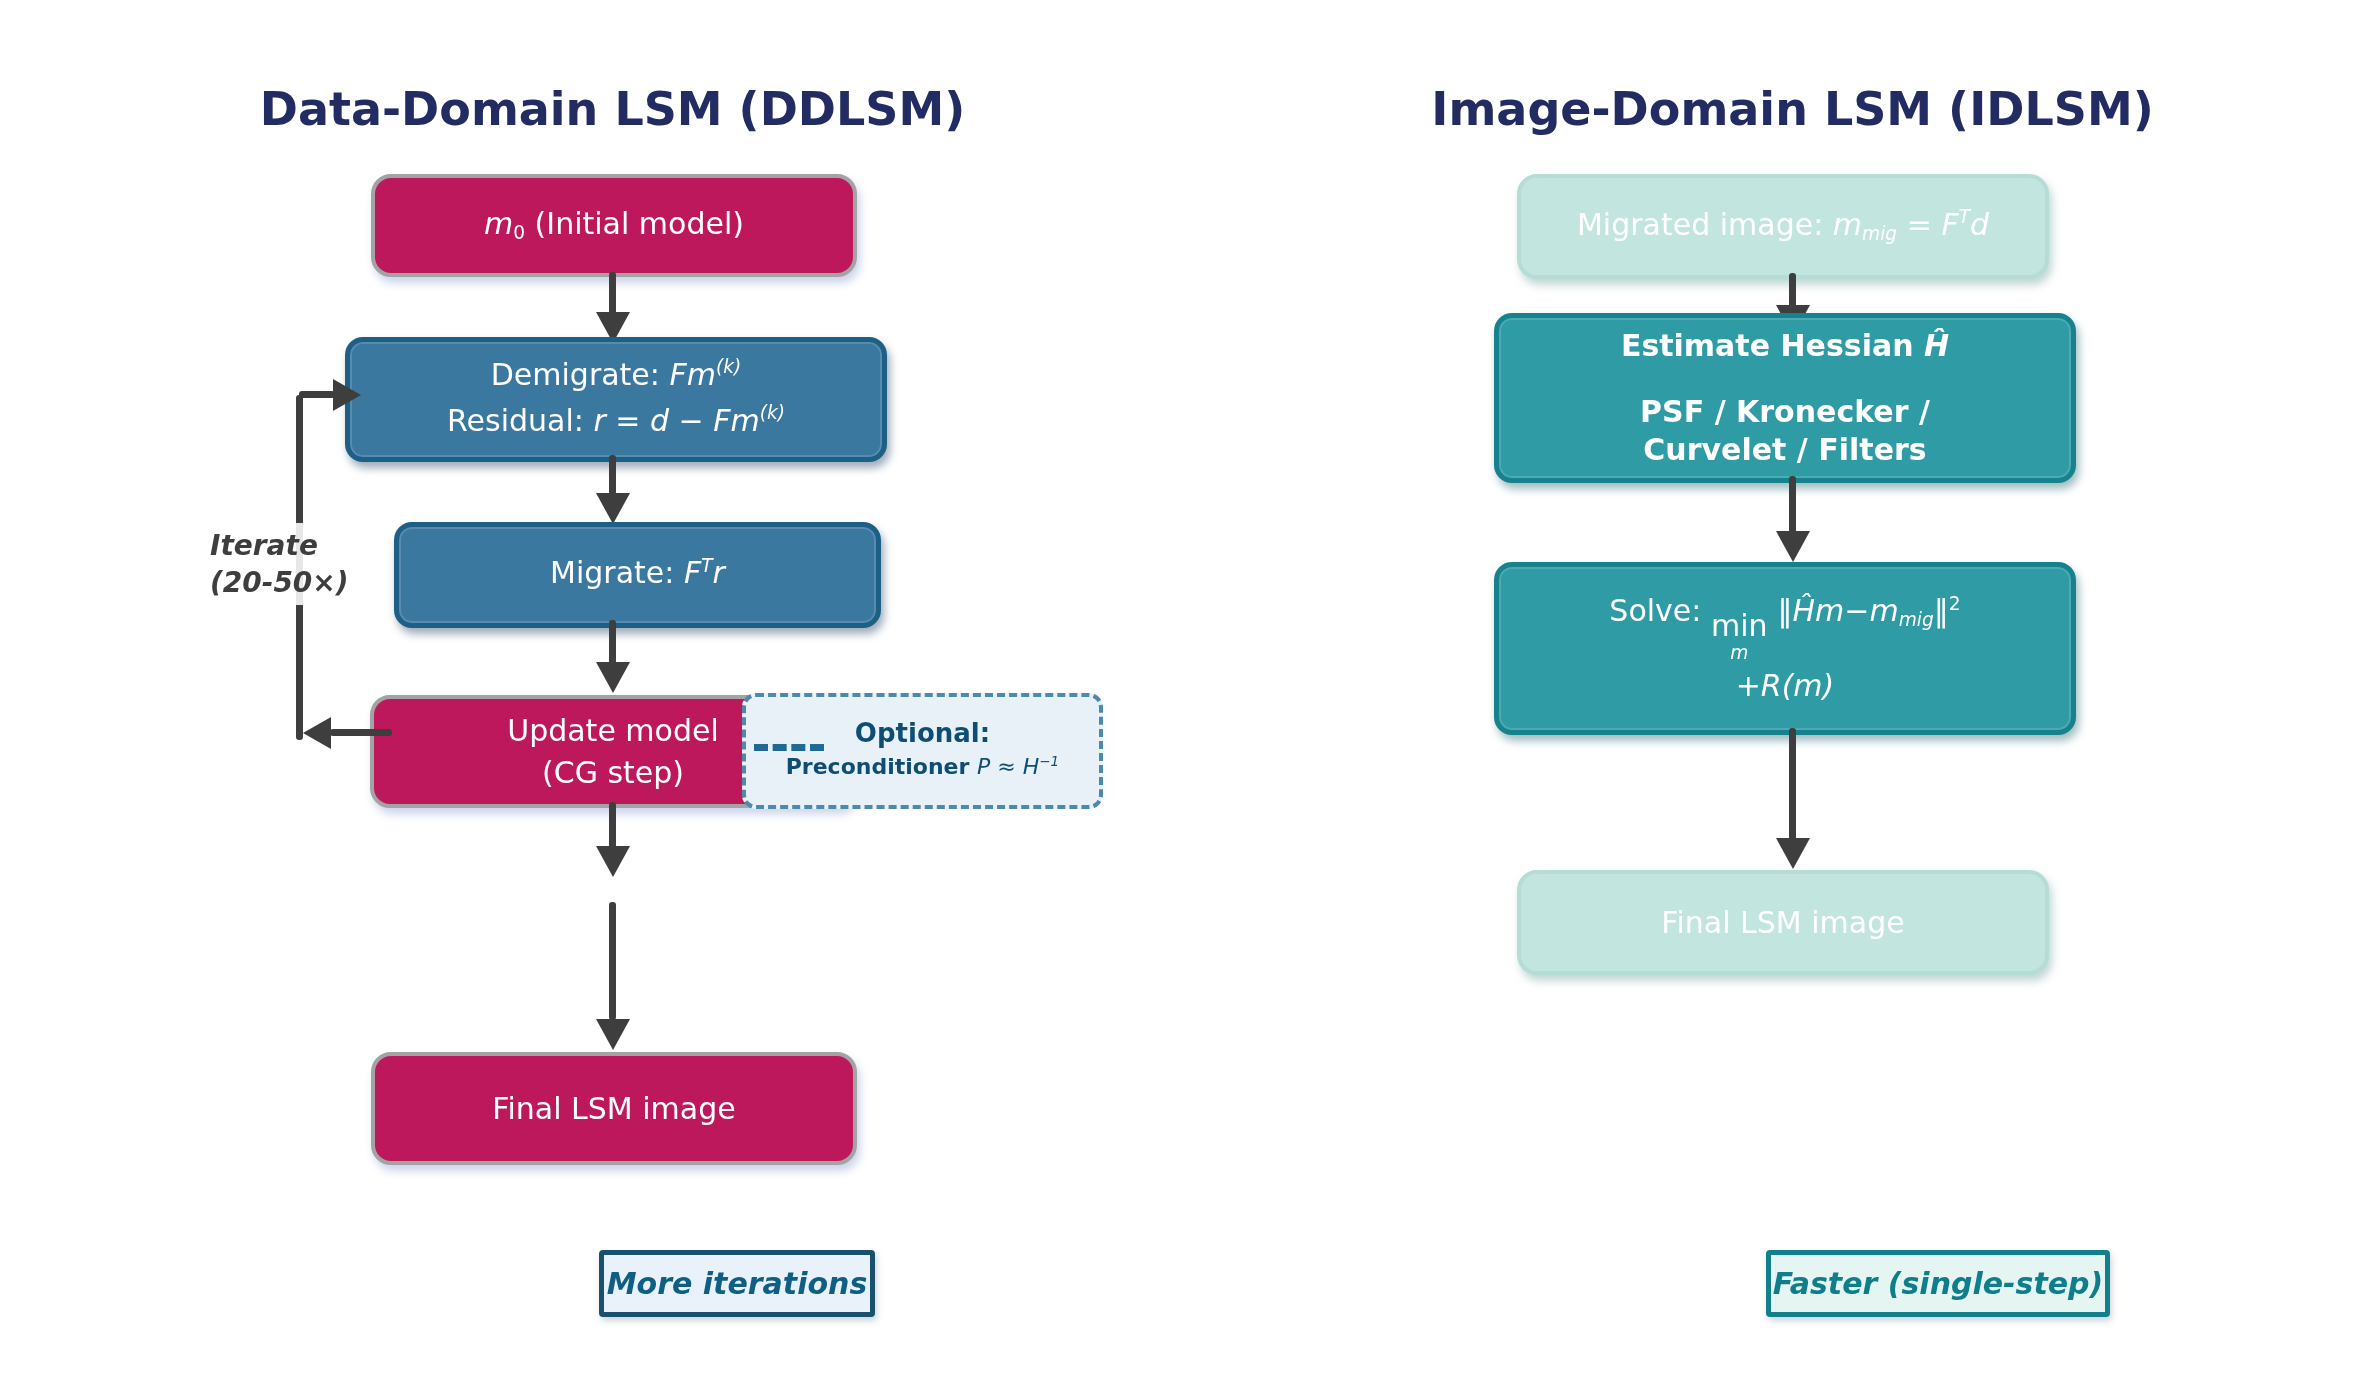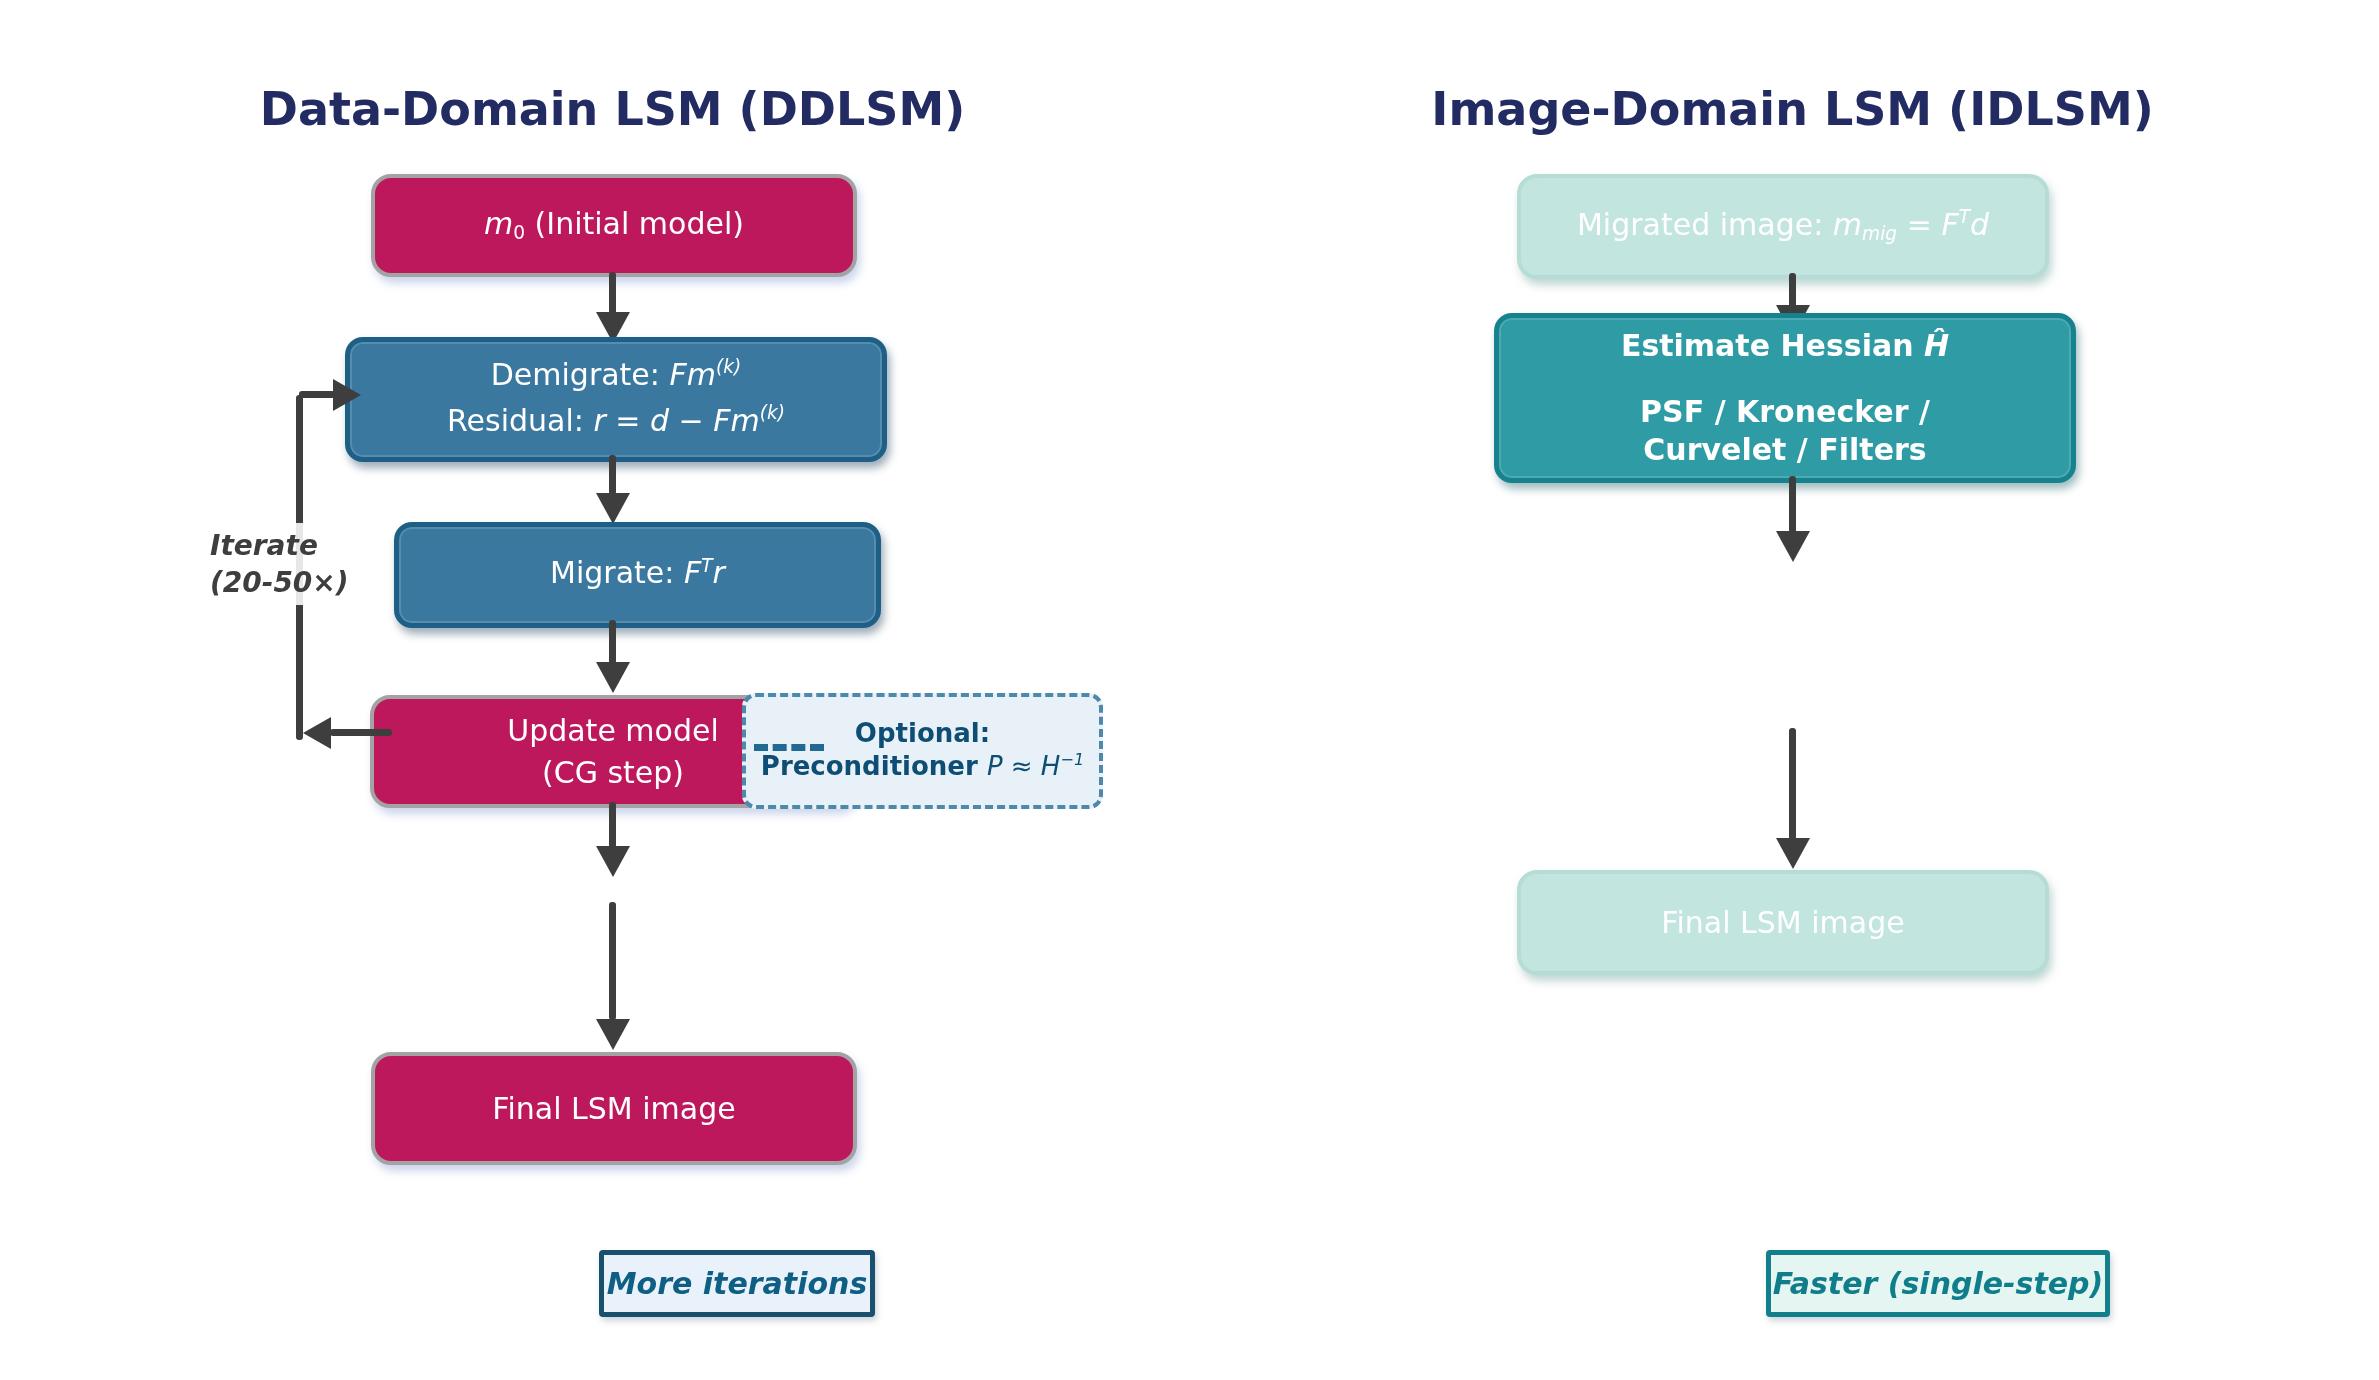--- a/index.html
+++ b/index.html
@@ -47,21 +47,21 @@
     padding:4px 8px;font-size:28px;font-weight:bold;font-style:italic;color:#3e3e3e;
     line-height:37px;text-align:left;z-index:5;
   }
   .dashed-box{
     position:absolute;left:742px;top:693px;width:353px;height:108px;
     background:#e8f1f8;border:4px dashed #4c89aa;border-radius:14px;
     display:flex;flex-direction:column;align-items:center;justify-content:center;
     color:#0e4e74;z-index:4;
   }
   .dashed-box .opt-title{font-size:26px;font-weight:bold;line-height:34px;white-space:nowrap;}
-  .dashed-box .opt-line{font-size:26px;line-height:33px;white-space:nowrap;}
+  .dashed-box .opt-line{font-size:22px;line-height:33px;white-space:nowrap;}
   .dashed-box .opt-label{font-weight:bold;}
   .dash-sample{
     position:absolute;left:8px;top:47px;width:70px;height:0;
     border-top:7px dashed #1e6a94;z-index:6;
   }
   .badge{
     position:absolute;display:flex;align-items:center;justify-content:center;
     font-size:30px;font-weight:bold;font-style:italic;border-radius:4px;
     box-shadow:2px 4px 6px rgba(100,120,140,0.3);white-space:nowrap;
   }
@@ -148,20 +148,27 @@
   <div class="box teal" style="left:1494px;top:313px;width:572px;height:160px;line-height:38px;font-weight:bold;">
     <div class="box-line"><span>Estimate Hessian </span><span class="it">Ĥ</span></div>
     <div class="gap-line"></div>
     <div class="box-line">PSF / Kronecker /</div>
     <div class="box-line">Curvelet / Filters</div>
   </div>
 
   <div class="vshaft" style="left:1789px;top:476px;height:57px;"></div>
   <div class="head-down" style="left:1776px;top:531px;"></div>
 
+  <div class="box teal" style="left:1494px;top:562px;width:572px;height:163px;line-height:46px;">
+    <div class="box-line"><span>Solve: </span><span class="minstack">
+          <span>min</span>
+          <span class="msub">m</span>
+        </span><span class="norm-open">‖</span><span class="it">Ĥm−m</span><span class="sub it">mig</span><span>‖</span><span class="sup">2</span></div>
+    <div class="box-line it">+R(m)</div>
+  </div>
 
   <div class="vshaft" style="left:1789px;top:728px;height:112px;"></div>
   <div class="head-down" style="left:1776px;top:838px;"></div>
 
   <div class="box mint" style="left:1517px;top:870px;width:524px;height:97px;">
     <div class="box-line">Final LSM image</div>
   </div>
 
   <div class="badge badge-right">
     <span>Faster (single-step)</span>

